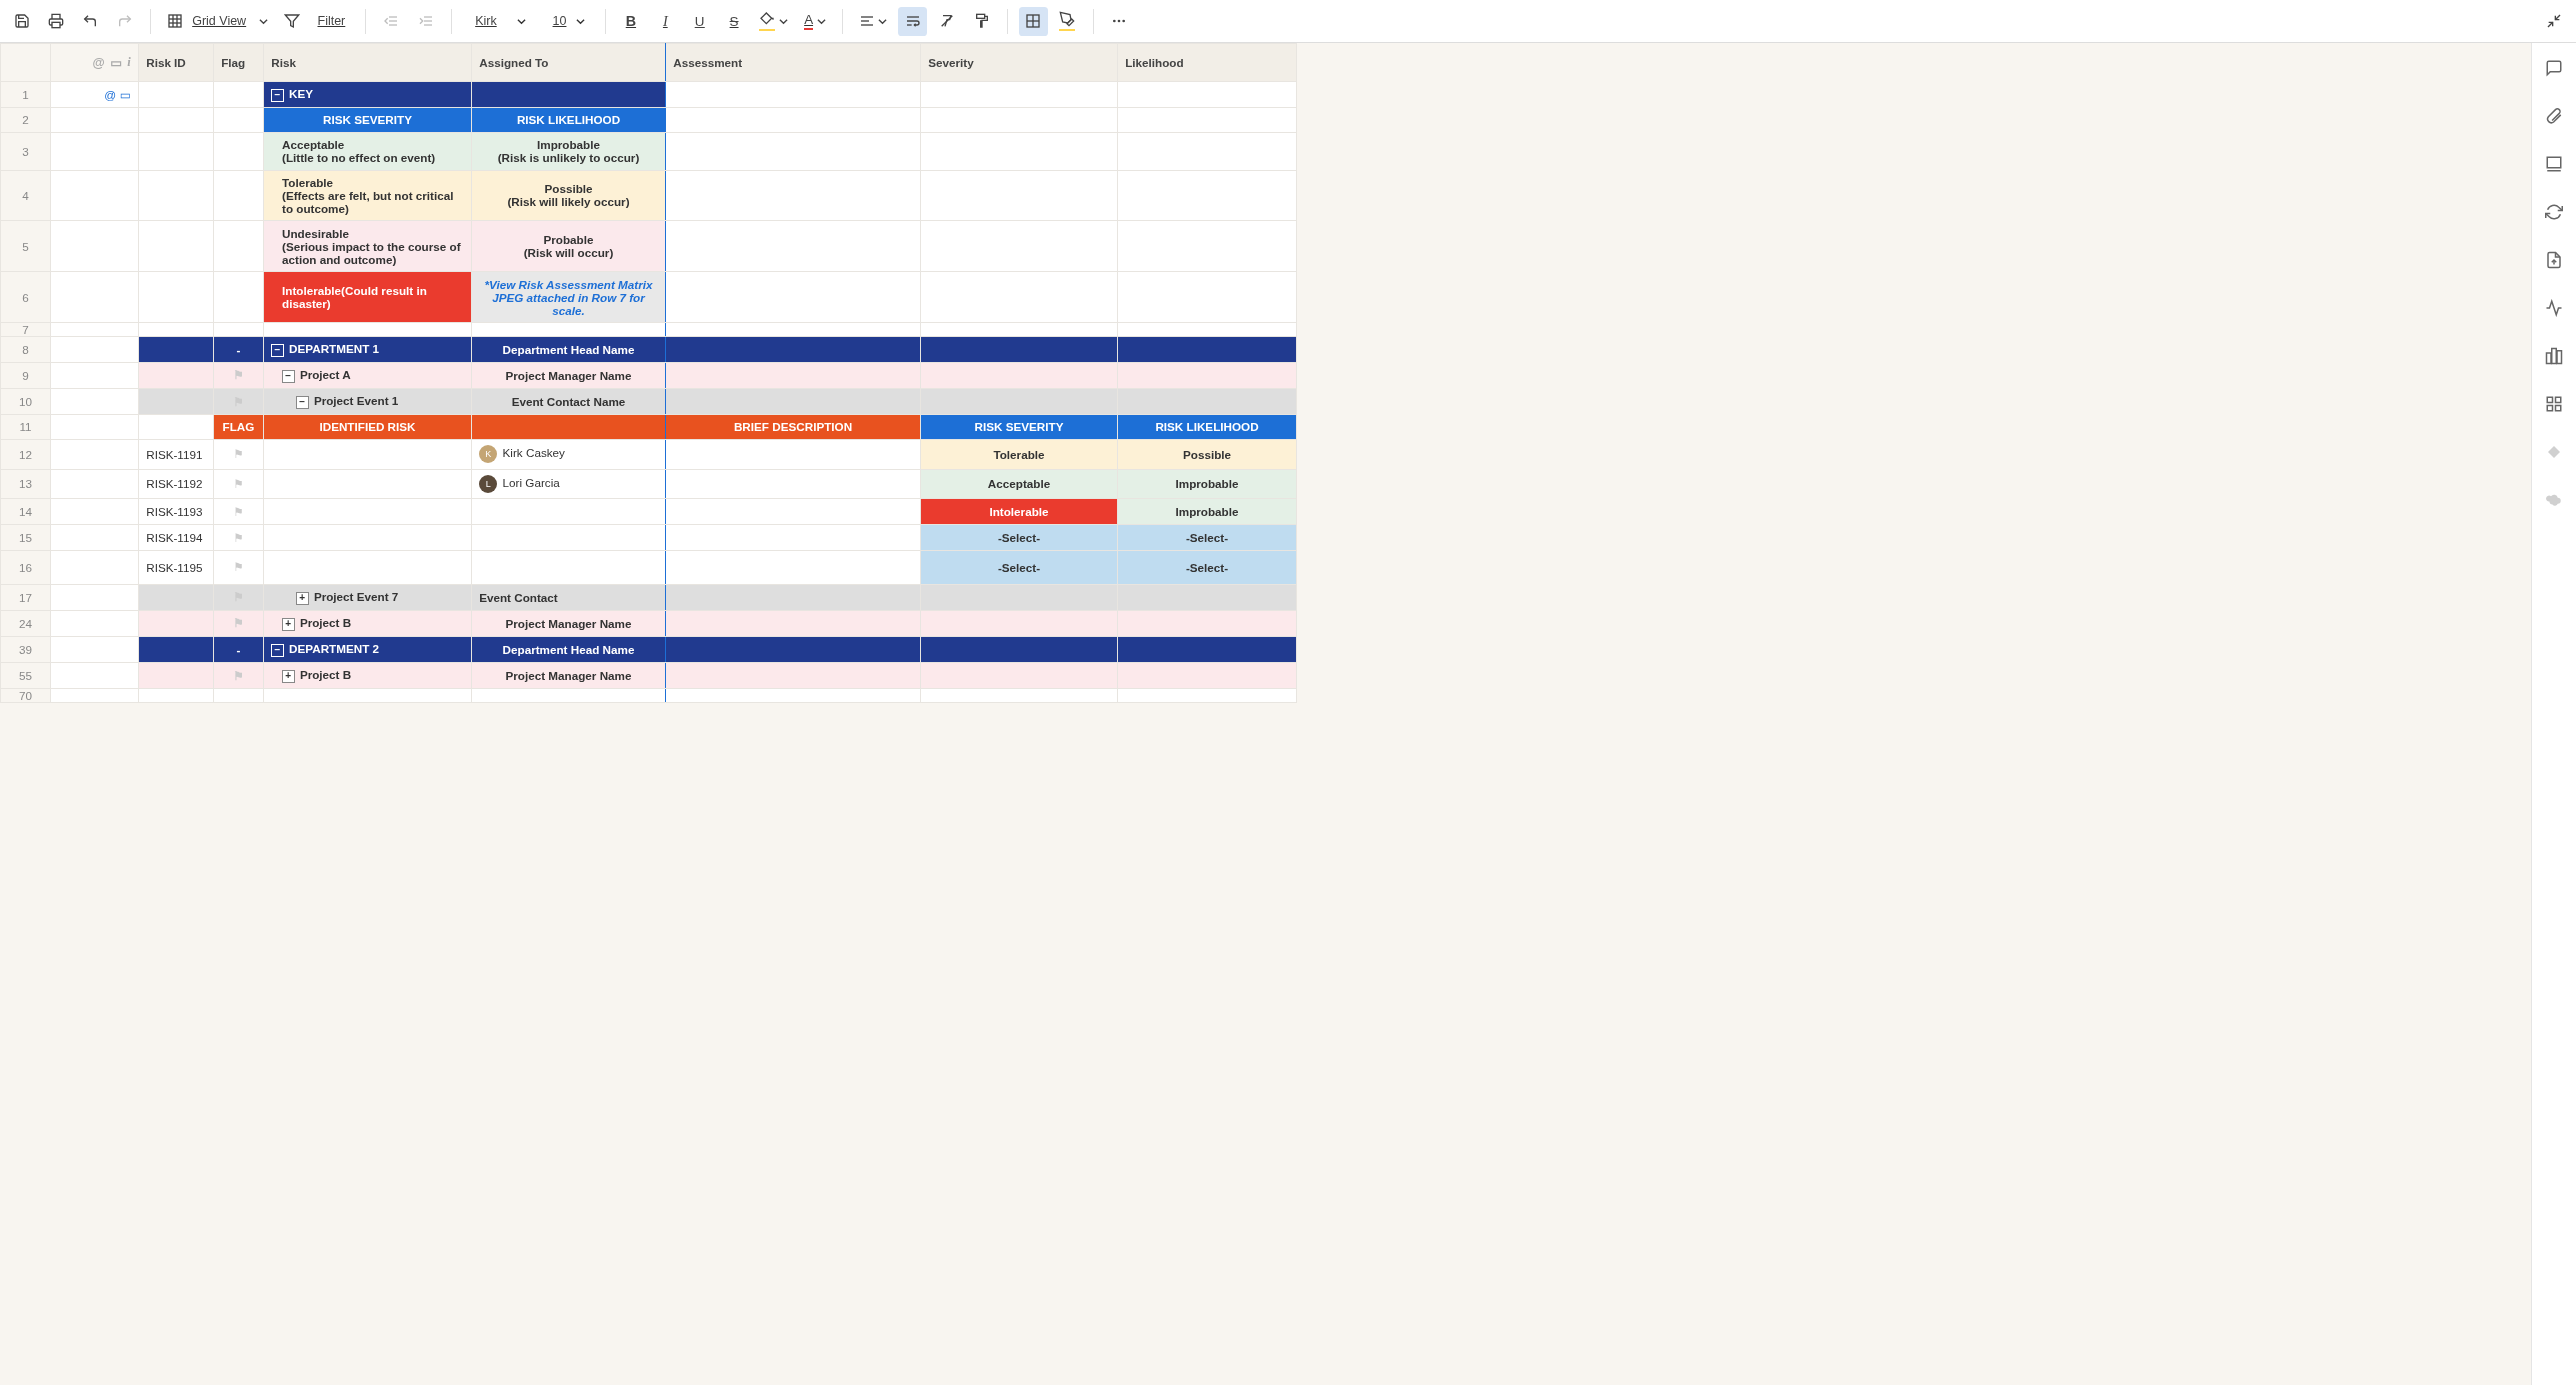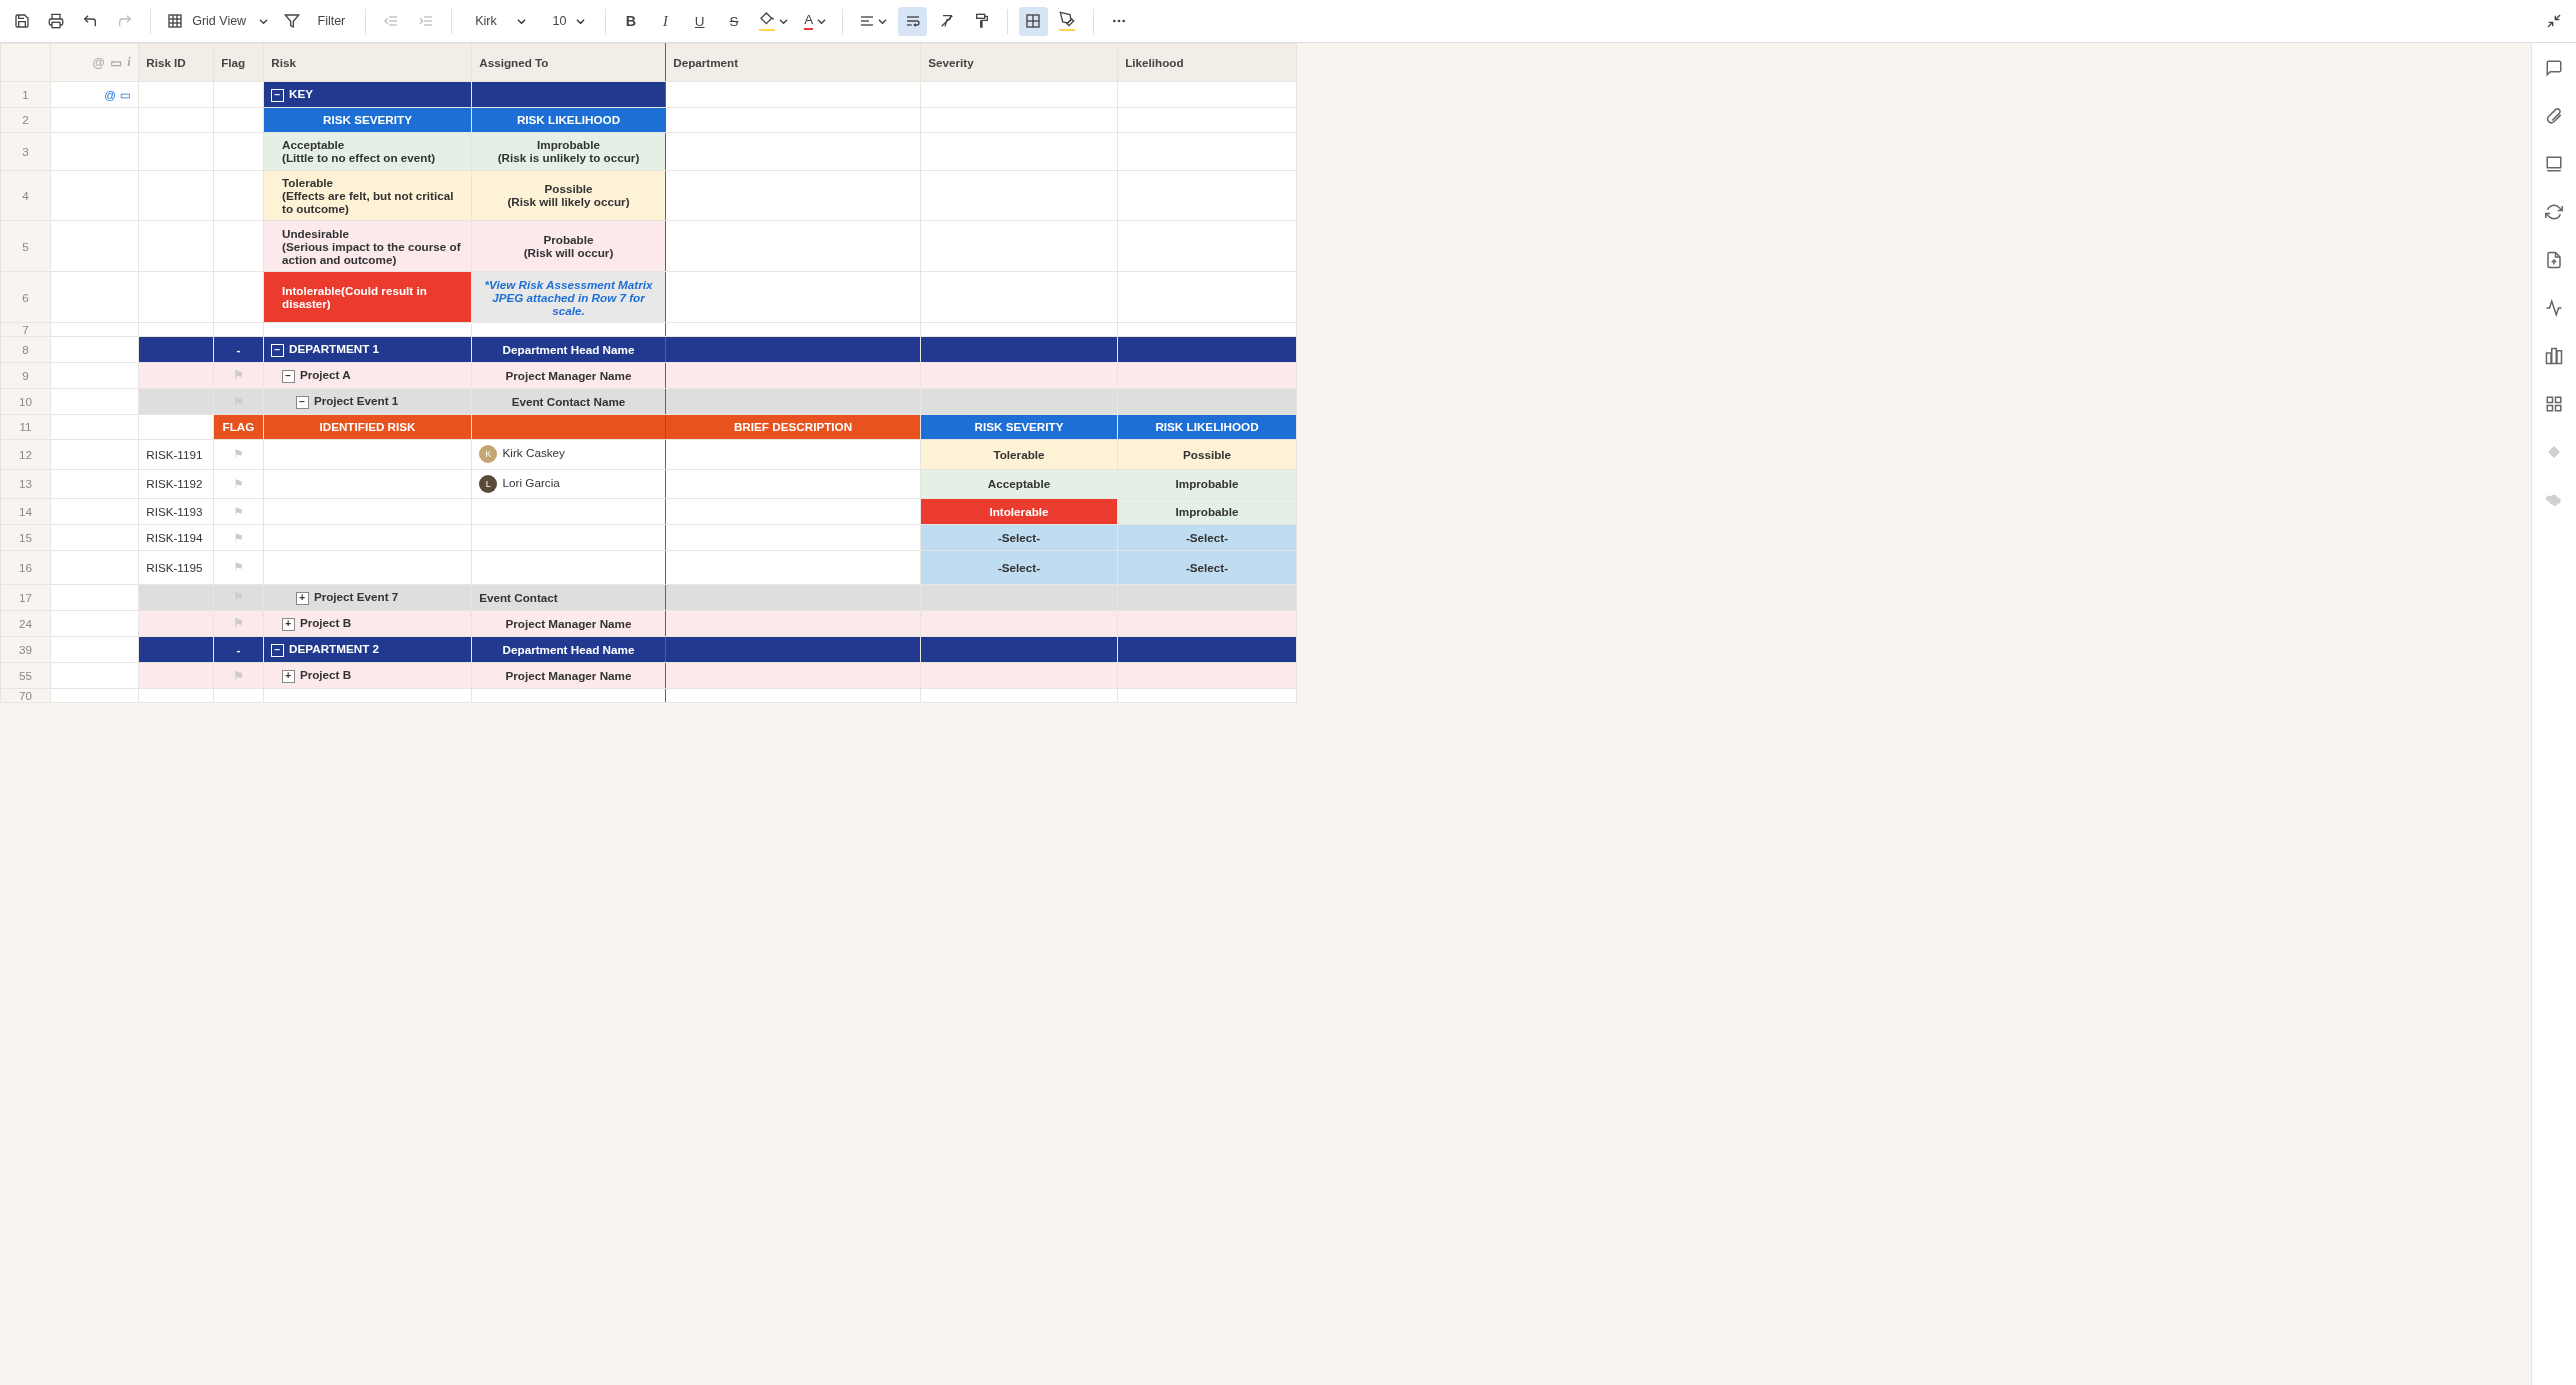--- a/index.html
+++ b/index.html
@@ -1,19 +1,19 @@
 <!DOCTYPE html>
 <html style="font-size:14.3px"><head>
 <meta charset="utf-8">
 <style>
 * { box-sizing: border-box; margin: 0; padding: 0; }
 body { font-family: Arial, sans-serif; font-size: 11.7px; background: #f8f5f0; color: #333; overflow: hidden; }
 
 
-.toolbar { display: flex; align-items: center; height: 43px; background: #fff; border-bottom: 0.9px solid #ddd; padding: 0 7.2px; gap: 5.4px; }
+.toolbar { display: flex; align-items: center; height: 43px; background: #fff; border-bottom: 0.9px solid #ddd; padding: 0 7.2px; gap: 5.4px; text-decoration: underline; }
 .tbtn { display: inline-flex; align-items: center; justify-content: center; min-width: 29px; height: 29px; border-radius: 3.6px; cursor: pointer; padding: 0 5.4px; color: #444; }
 .tbtn.active { background: #d6e4f5; }
 .tbtn svg { width: 16px; height: 16px; }
 .tsep { width: 0.9px; height: 25px; background: #e0e0e0; margin: 0 5.4px; }
 .tlabel { font-size: 12.5px; color: #444; padding: 0 3.6px; }
 .dropdown-caret { margin-left: 3.6px; }
 .dropdown-caret svg { width: 9px; height: 9px; }
 .fontbox { display: flex; align-items: center; padding: 0 9px; height: 29px; cursor: pointer; min-width: 72px; justify-content: space-between; }
 .underline-yellow { border-bottom: 2.7px solid #ffd54f; padding-bottom: 0.9px; }
 .underline-red { border-bottom: 2.7px solid #e53935; padding-bottom: 0.9px; }
@@ -273,21 +273,21 @@
               <div class="headericons">
                 <span>@</span>
                 <span>▭</span>
                 <span style="font-style:italic;font-family:serif">i</span>
               </div>
             </th>
   <th>Risk ID</th>
   <th>Flag</th>
   <th>Risk</th>
   <th style="border-right:1.8px solid #1d6fd6">Assigned To</th>
-  <th>Department</th>
+  <th>Assessment</th>
   <th>Severity</th>
   <th>Likelihood</th>
 </tr>
 </thead>
 <tbody>
 
 <tr class="navyrow">
   <td class="rownum topblue">1</td>
   <td class="iconcell topblue"><span style="color:#1d6fd6">@</span><span style="color:#1d6fd6">▭</span></td>
   <td class="cell topblue" style="background:#fff"></td>

